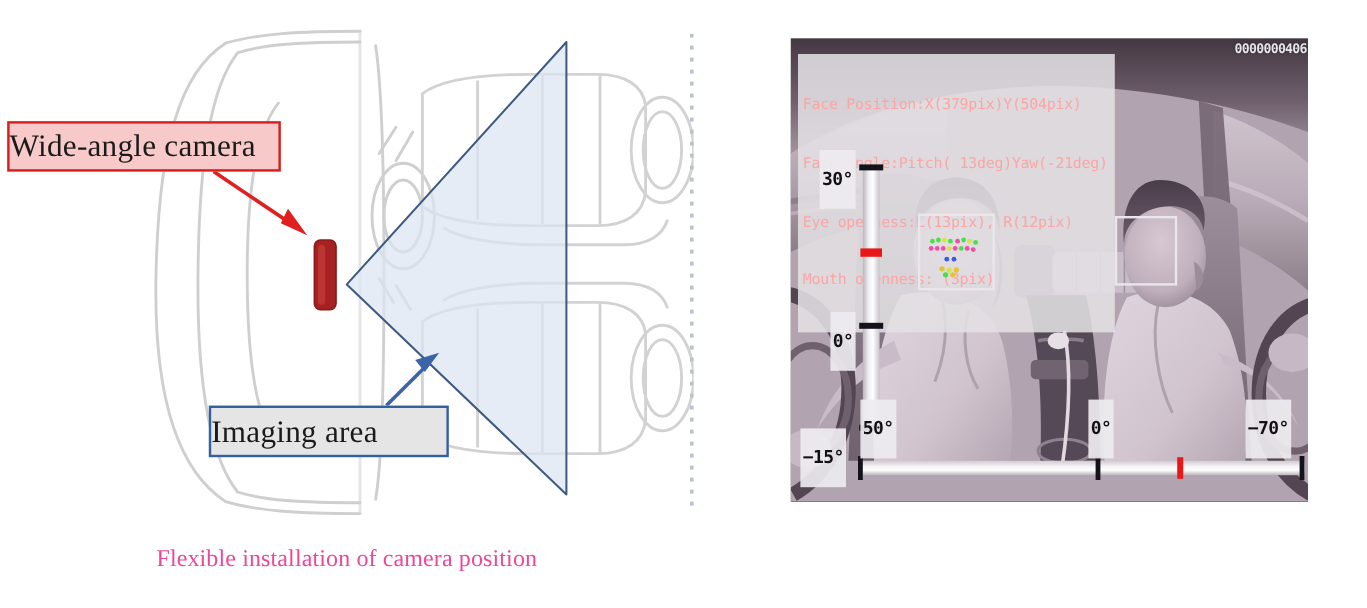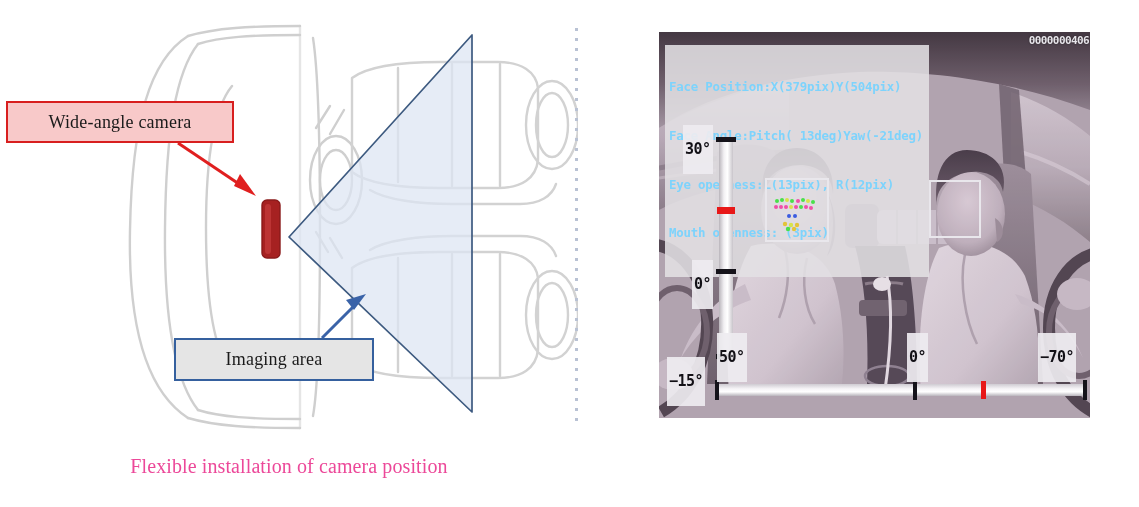--- a/index.html
+++ b/index.html
@@ -42,23 +42,22 @@
     left: 0; top: 0;
     width: 578px; height: 440px;
   }
   #car-diagram svg { display: block; }
 
   .callout {
     position: absolute;
     box-sizing: border-box;
     display: flex;
     align-items: center;
-    justify-content: center;
     font-family: "Liberation Serif", serif;
-    font-size: 18px;
+    font-size: 26px;
     color: #1a1a1a;
     letter-spacing: .2px;
     white-space: nowrap;
   }
   #camera-label {
     left: 6px;  top: 101px;
     width: 228px; height: 42px;
     background: #f8c9c9;
     border: 2px solid #d81f1f;
   }
@@ -87,23 +86,23 @@
 
   
   #osd-info {
     position: absolute;
     left: 6px;
     top: 13px;
     background: rgba(226,224,228,0.88);
     padding: 2px 6px 3px 4px;
     font-family: "DejaVu Sans Mono", monospace;
     font-size: 12.4px;
-    font-weight: bold;
+    font-weight: normal;
     line-height: 16.2px;
-    color: #7dd3fc;
+    color: #fca5a5;
     white-space: pre;
     letter-spacing: -0.2px;
   }
   #osd-info div { white-space: pre; }
 
   
   #frame-counter {
     position: absolute;
     right: 1px;
     top: 2px;

